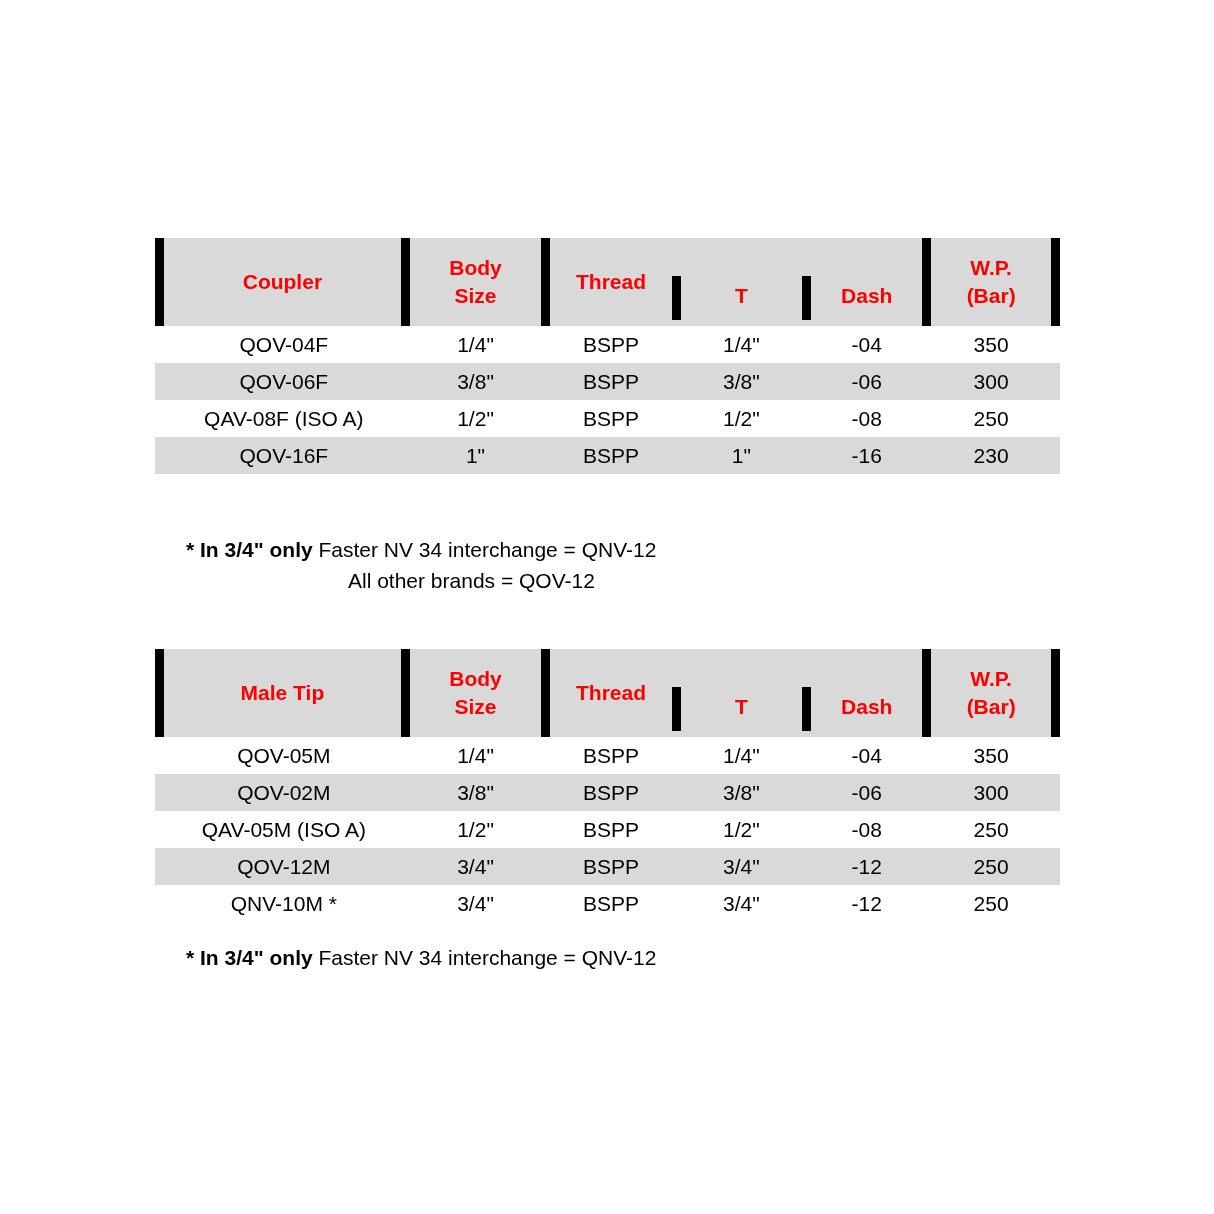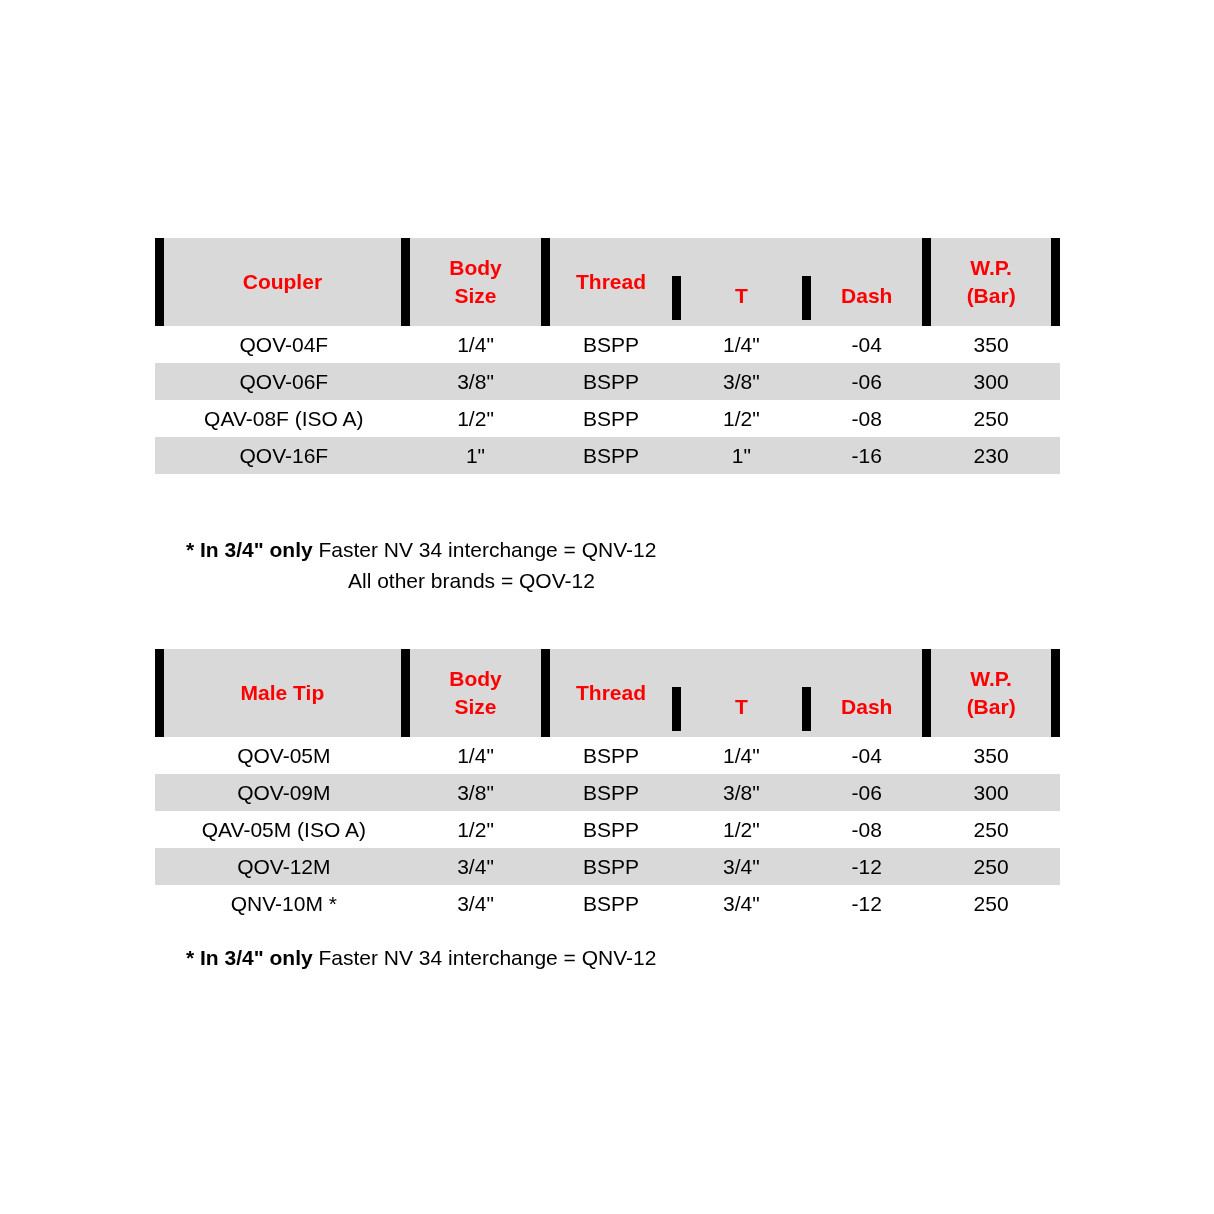--- a/index.html
+++ b/index.html
@@ -295,21 +295,21 @@
         <td></td>
         <td>1/4"</td>
         <td></td>
         <td>-04</td>
         <td></td>
         <td>350</td>
         <td></td>
       </tr>
 
       <tr class="data-row alt">
-        <td class="cell-name" colspan="2">QOV-09M</td>
+        <td class="cell-name" colspan="2">QOV-02M</td>
         <td></td>
         <td>3/8"</td>
         <td></td>
         <td>BSPP</td>
         <td></td>
         <td>3/8"</td>
         <td></td>
         <td>-06</td>
         <td></td>
         <td>300</td>

